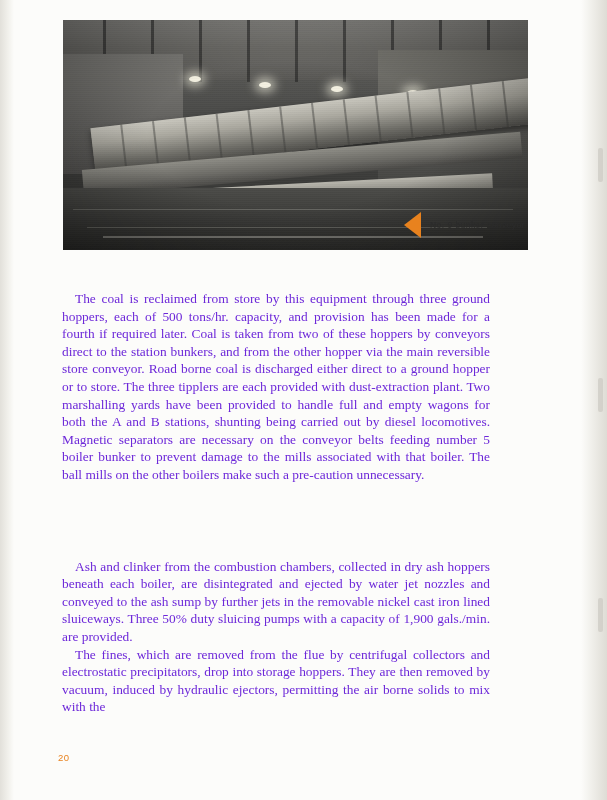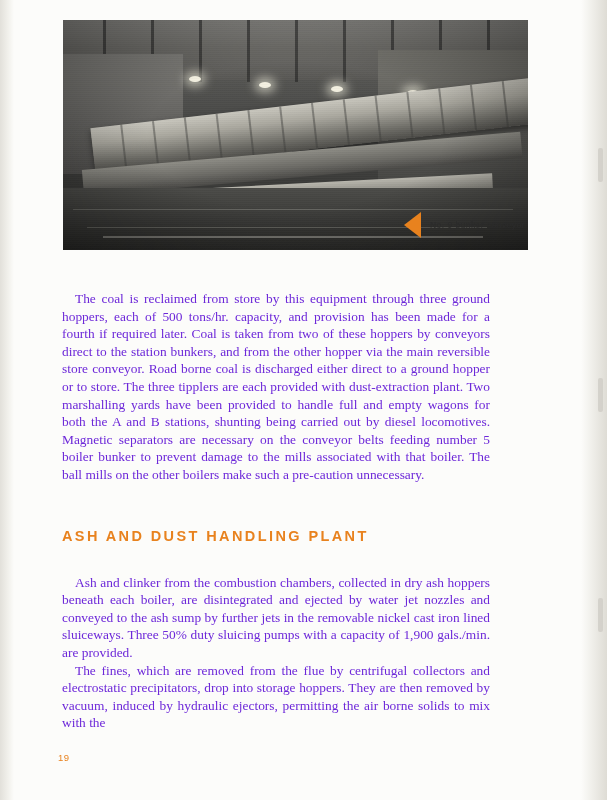--- a/index.html
+++ b/index.html
@@ -316,21 +316,20 @@
 
   <div class="caption-row">
     <div class="caption-arrow"></div>
     <div class="caption-text">No. 9 bunker conveyor</div>
   </div>
 
   <div class="body-col">
     <p class="body indent">The coal is reclaimed from store by this equipment through three ground hoppers, each of 500 tons/hr. capacity, and provision has been made for a fourth if required later.  Coal is taken from two of these hoppers by conveyors direct to the station bunkers, and from the other hopper via the main reversible store conveyor.  Road borne coal is discharged either direct to a ground hopper or to store.  The three tipplers are each provided with dust-extraction plant.  Two marshalling yards have been provided to handle full and empty wagons for both the A and B stations, shunting being carried out by diesel locomotives.  Magnetic separators are necessary on the conveyor belts feeding number 5 boiler bunker to prevent damage to the mills associated with that boiler.  The ball mills on the other boilers make such a pre-caution unnecessary.</p>
 
     <div class="gap-before-heading"></div>
-    <h2 class="section-heading">ASH AND DUST HANDLING PLANT</h2>
     <div class="gap-after-heading"></div>
 
     <p class="body indent">Ash and clinker from the combustion chambers, collected in dry ash hoppers beneath each boiler, are disintegrated and ejected by water jet nozzles and conveyed to the ash sump by further jets in the removable nickel cast iron lined sluiceways.  Three 50% duty sluicing pumps with a capacity of 1,900 gals./min. are provided.</p>
     <p class="body indent">The fines, which are removed from the flue by centrifugal collectors and electrostatic precipitators, drop into storage hoppers.  They are then removed by vacuum, induced by hydraulic ejectors, permitting the air borne solids to mix with the</p>
   </div>
 
-  <div class="folio">19</div>
+  <div class="folio">20</div>
 </div>
 
 </body></html>

